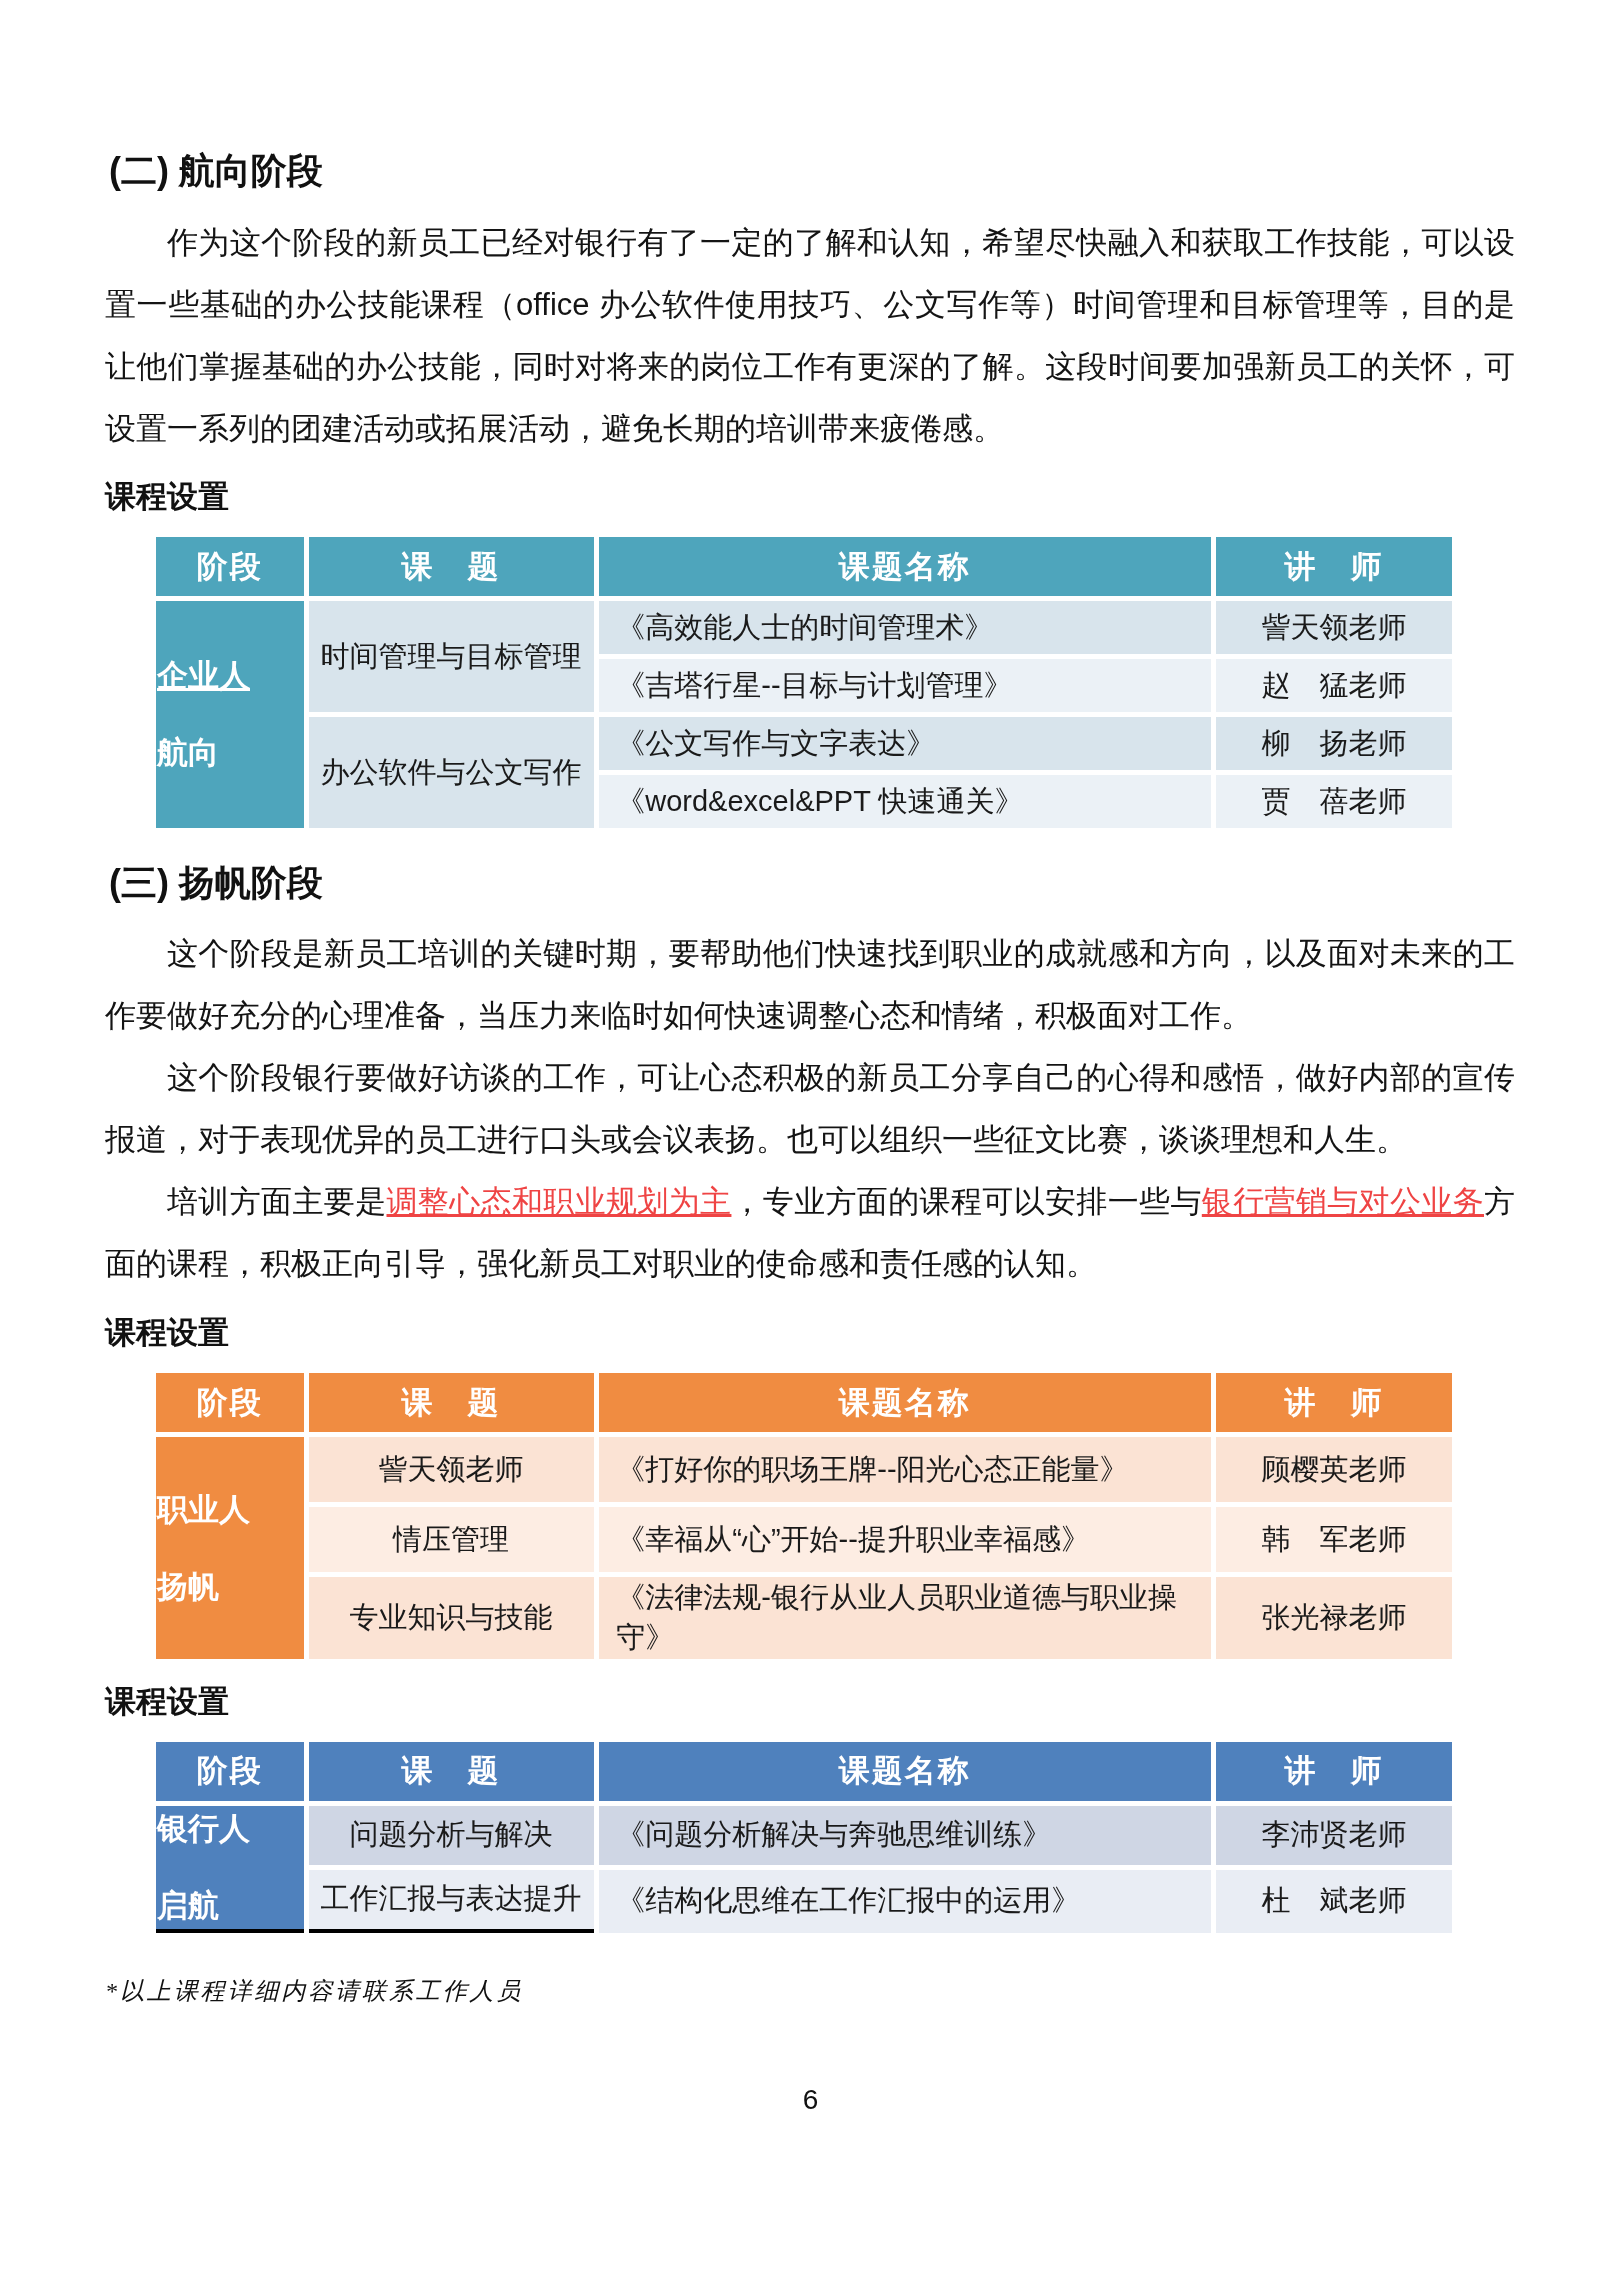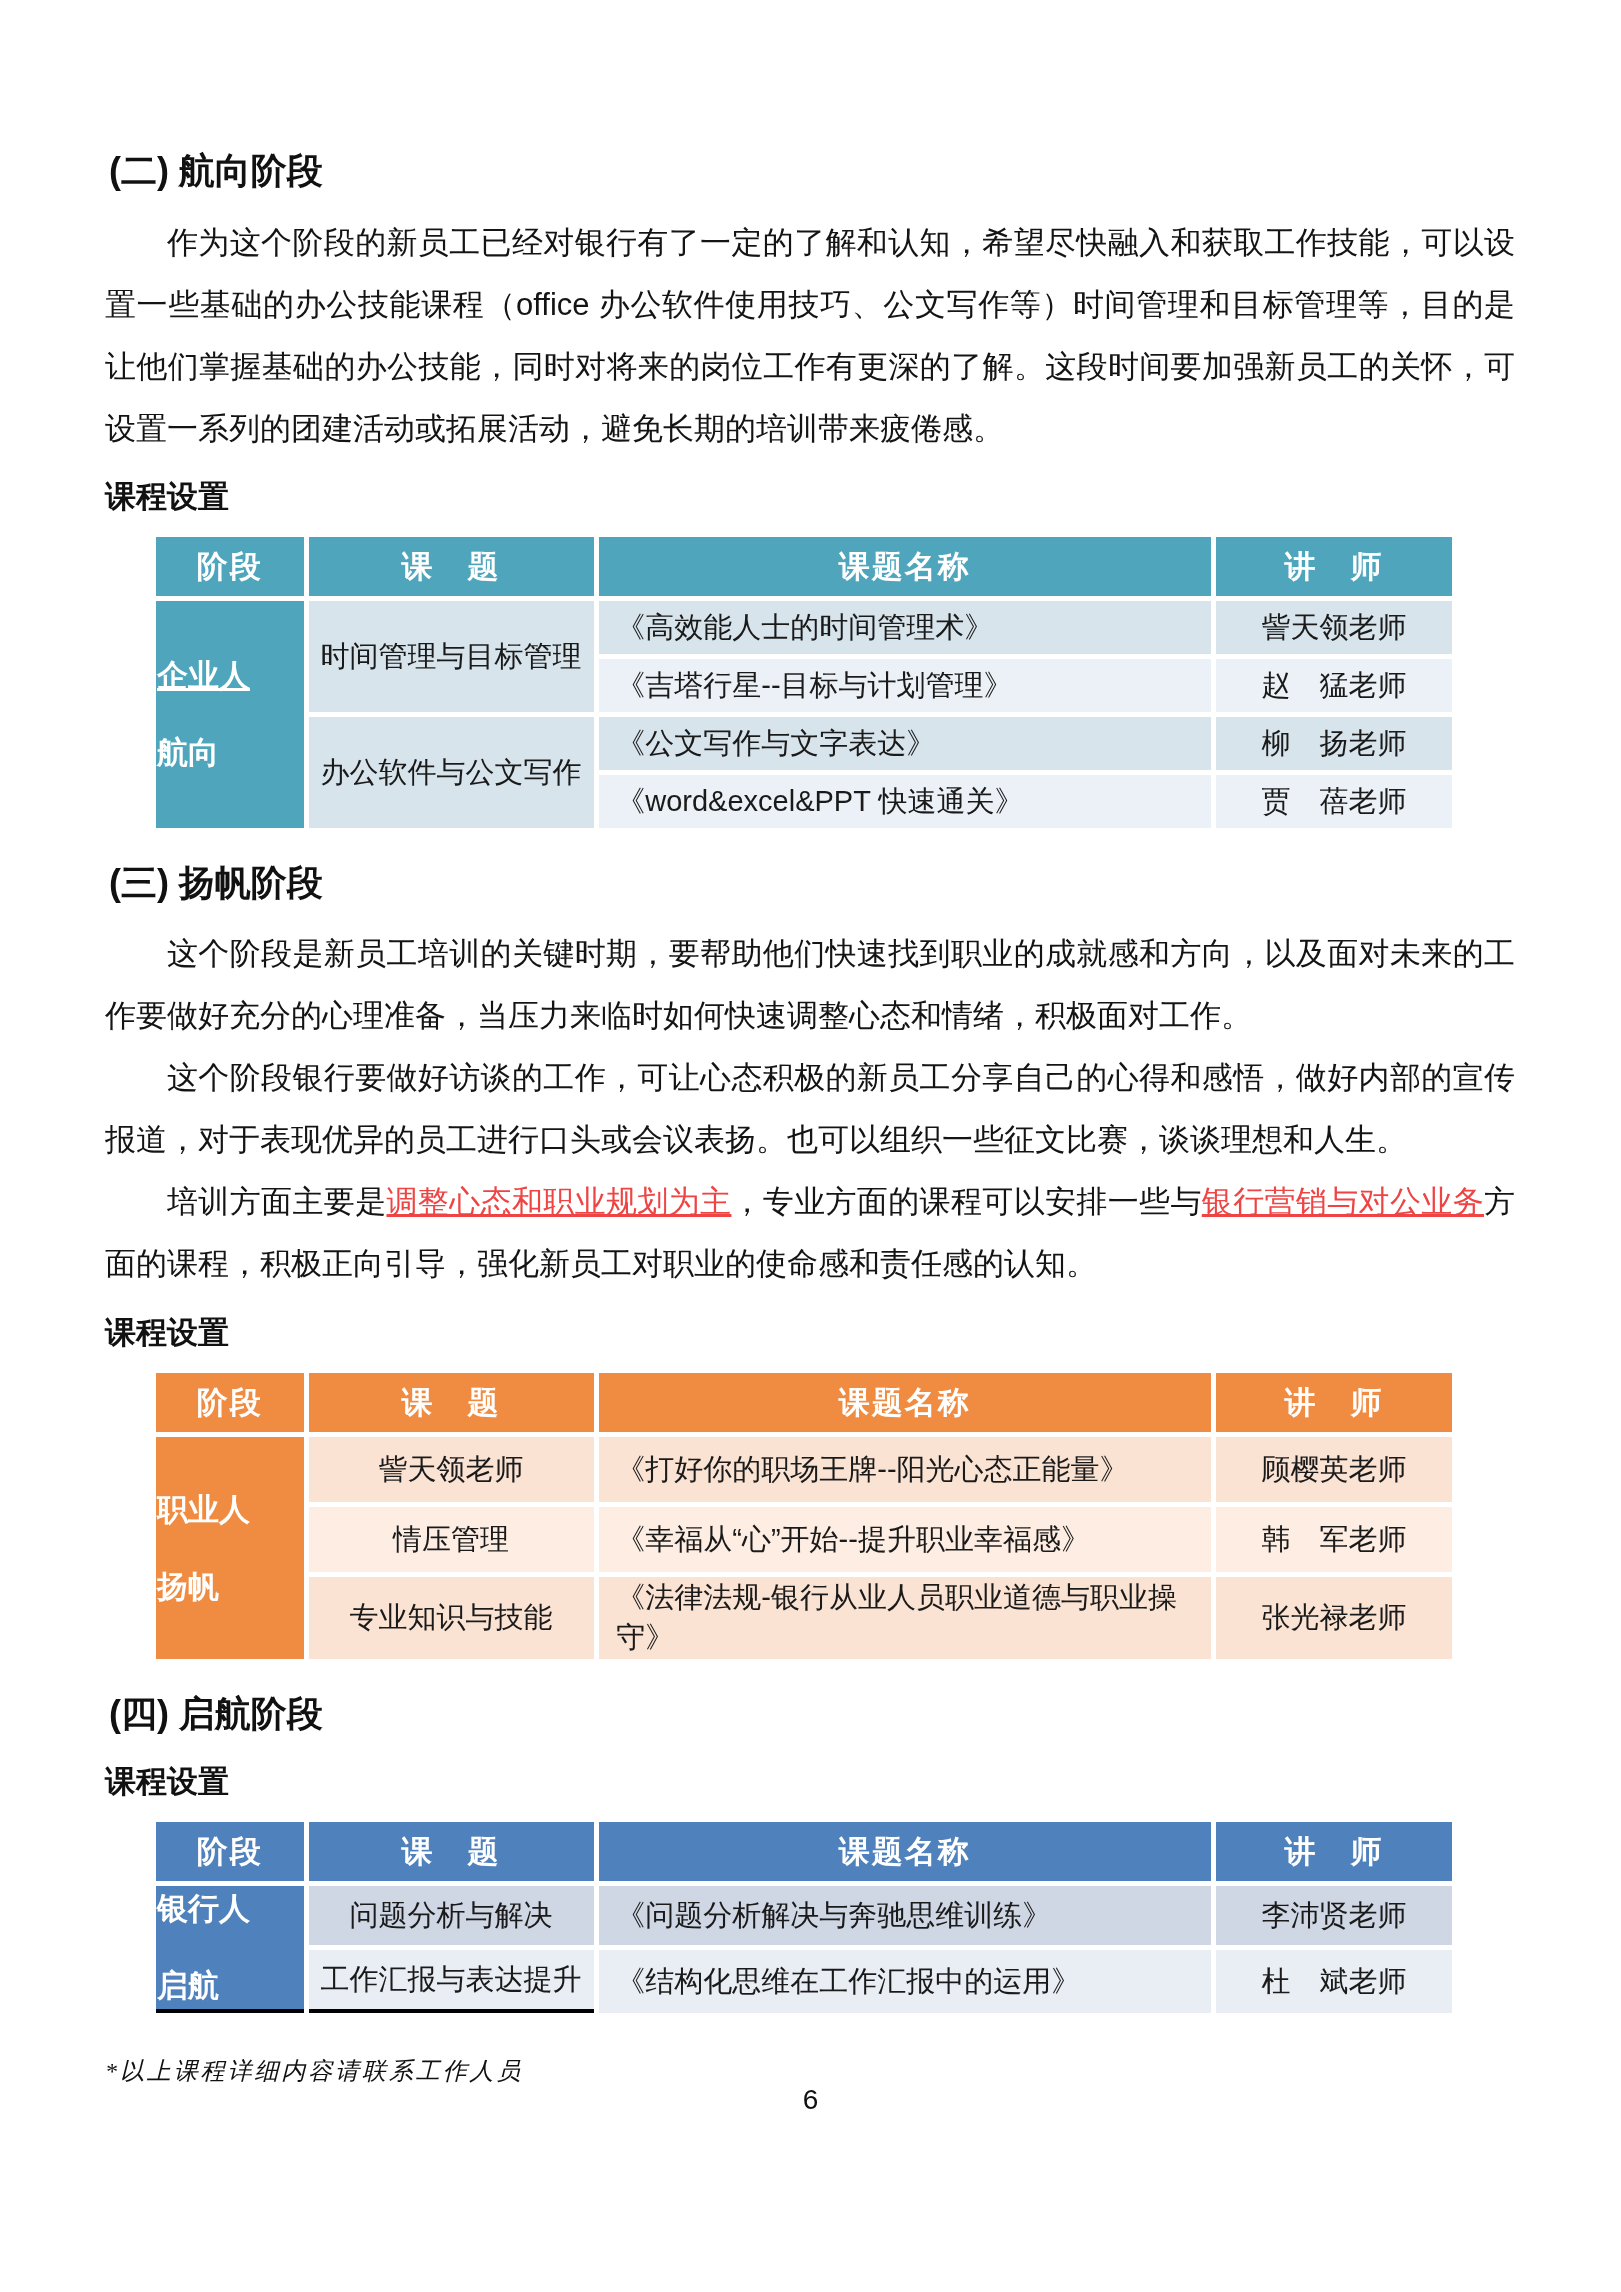--- a/index.html
+++ b/index.html
@@ -129,21 +129,20 @@
       <tr>
         <td class="cell dark">专业知识与技能</td>
         <td class="cell dark course-cell">《法律法规-银行从业人员职业道德与职业操守》</td>
         <td class="cell dark">张光禄老师</td>
       </tr>
     </tbody>
       </table>
   </div>
 
   <div>
-    <div class="sec-heading">(四) 启航阶段</div>
     <div class="course-label">课程设置</div>
 
     <table class="course-table theme-blue t3">
       <colgroup>
           <col style="width:147px">
           <col style="width:284px">
           <col style="width:610px">
           <col style="width:235px">
         </colgroup>
       <tbody>

